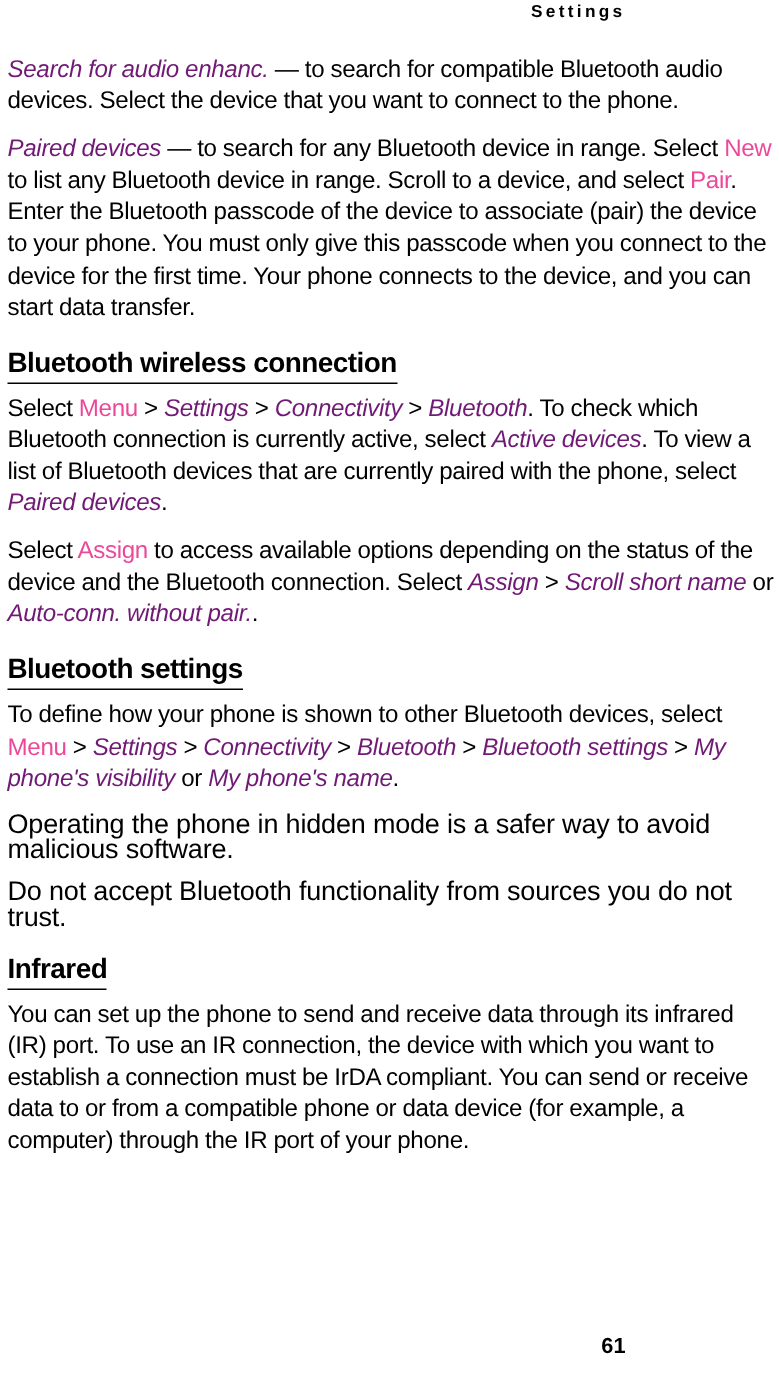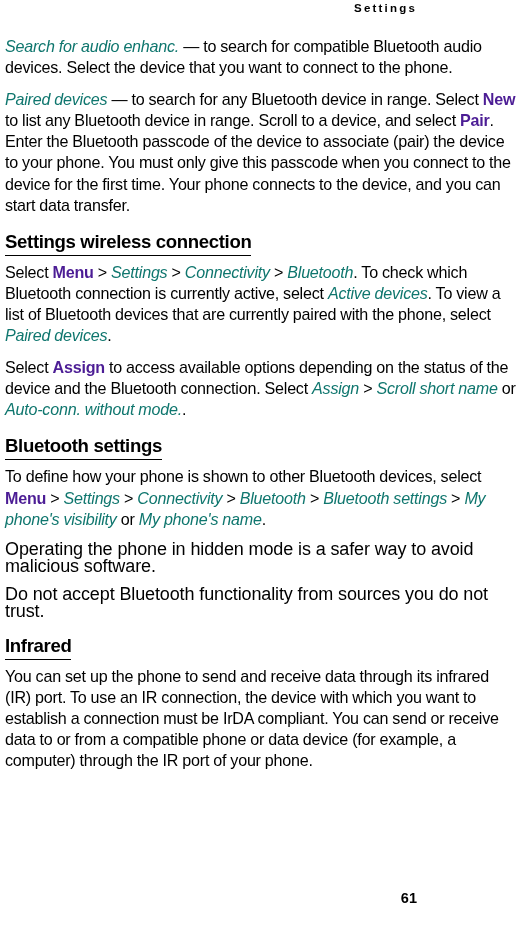--- a/index.html
+++ b/index.html
@@ -69,26 +69,26 @@
     font-weight: bold;
     letter-spacing: -0.35px;
     color: #000;
     display: table;       
     border-bottom: 1.6px solid #000;
     padding-bottom: 2px;
   }
 
   
   .kw {                
-    color: #4c1d95;
-    font-weight: bold;
+    color: #ec4899;
+    font-weight: normal;
     font-style: normal;
   }
   .it {                
-    color: #0f766e;
+    color: #701a75;
     font-style: italic;
     font-weight: normal;
   }
   .sep {               
     color: #000;
     font-style: normal;
     font-weight: normal;
   }
 
   
@@ -105,23 +105,23 @@
 </head>
 <body>
 
 <div class="page">
 
   <div class="running-header">Settings</div>
 
   <div class="content" id="content-column">
       <p class="body"><span class="it">Search for audio enhanc.</span><span> — to search for compatible Bluetooth audio devices. Select the device that you want to connect to the phone.</span></p>
       <p class="body"><span class="it">Paired devices</span><span> — to search for any Bluetooth device in range. Select </span><span class="kw">New</span><span> to list any Bluetooth device in range. Scroll to a device, and select </span><span class="kw">Pair</span><span>. Enter the Bluetooth passcode of the device to associate (pair) the device to your phone. You must only give this passcode when you connect to the device for the first time. Your phone connects to the device, and you can start data transfer.</span></p>
-      <h2 class="section">Settings wireless connection</h2>
+      <h2 class="section">Bluetooth wireless connection</h2>
       <p class="body"><span>Select </span><span class="kw">Menu</span><span class="sep"> &gt; </span><span class="it">Settings</span><span class="sep"> &gt; </span><span class="it">Connectivity</span><span class="sep"> &gt; </span><span class="it">Bluetooth</span><span>. To check which Bluetooth connection is currently active, select </span><span class="it">Active devices</span><span>. To view a list of Bluetooth devices that are currently paired with the phone, select </span><span class="it">Paired devices</span><span>.</span></p>
-      <p class="body"><span>Select </span><span class="kw">Assign</span><span> to access available options depending on the status of the device and the Bluetooth connection. Select </span><span class="it">Assign</span><span class="sep"> &gt; </span><span class="it">Scroll short name</span><span> or </span><span class="it">Auto-conn. without mode.</span><span>.</span></p>
+      <p class="body"><span>Select </span><span class="kw">Assign</span><span> to access available options depending on the status of the device and the Bluetooth connection. Select </span><span class="it">Assign</span><span class="sep"> &gt; </span><span class="it">Scroll short name</span><span> or </span><span class="it">Auto-conn. without pair.</span><span>.</span></p>
       <h2 class="section">Bluetooth settings</h2>
       <p class="body"><span>To define how your phone is shown to other Bluetooth devices, select </span><span class="kw">Menu</span><span class="sep"> &gt; </span><span class="it">Settings</span><span class="sep"> &gt; </span><span class="it">Connectivity</span><span class="sep"> &gt; </span><span class="it">Bluetooth</span><span class="sep"> &gt; </span><span class="it">Bluetooth settings</span><span class="sep"> &gt; </span><span class="it">My phone's visibility</span><span> or </span><span class="it">My phone's name</span><span>.</span></p>
       <p class="note"><span>Operating the phone in hidden mode is a safer way to avoid malicious software.</span></p>
       <p class="note"><span>Do not accept Bluetooth functionality from sources you do not trust.</span></p>
       <h2 class="section">Infrared</h2>
       <p class="body"><span>You can set up the phone to send and receive data through its infrared (IR) port. To use an IR connection, the device with which you want to establish a connection must be IrDA compliant. You can send or receive data to or from a compatible phone or data device (for example, a computer) through the IR port of your phone.</span></p>
     </div>
 
   <div class="folio">61</div>
 

